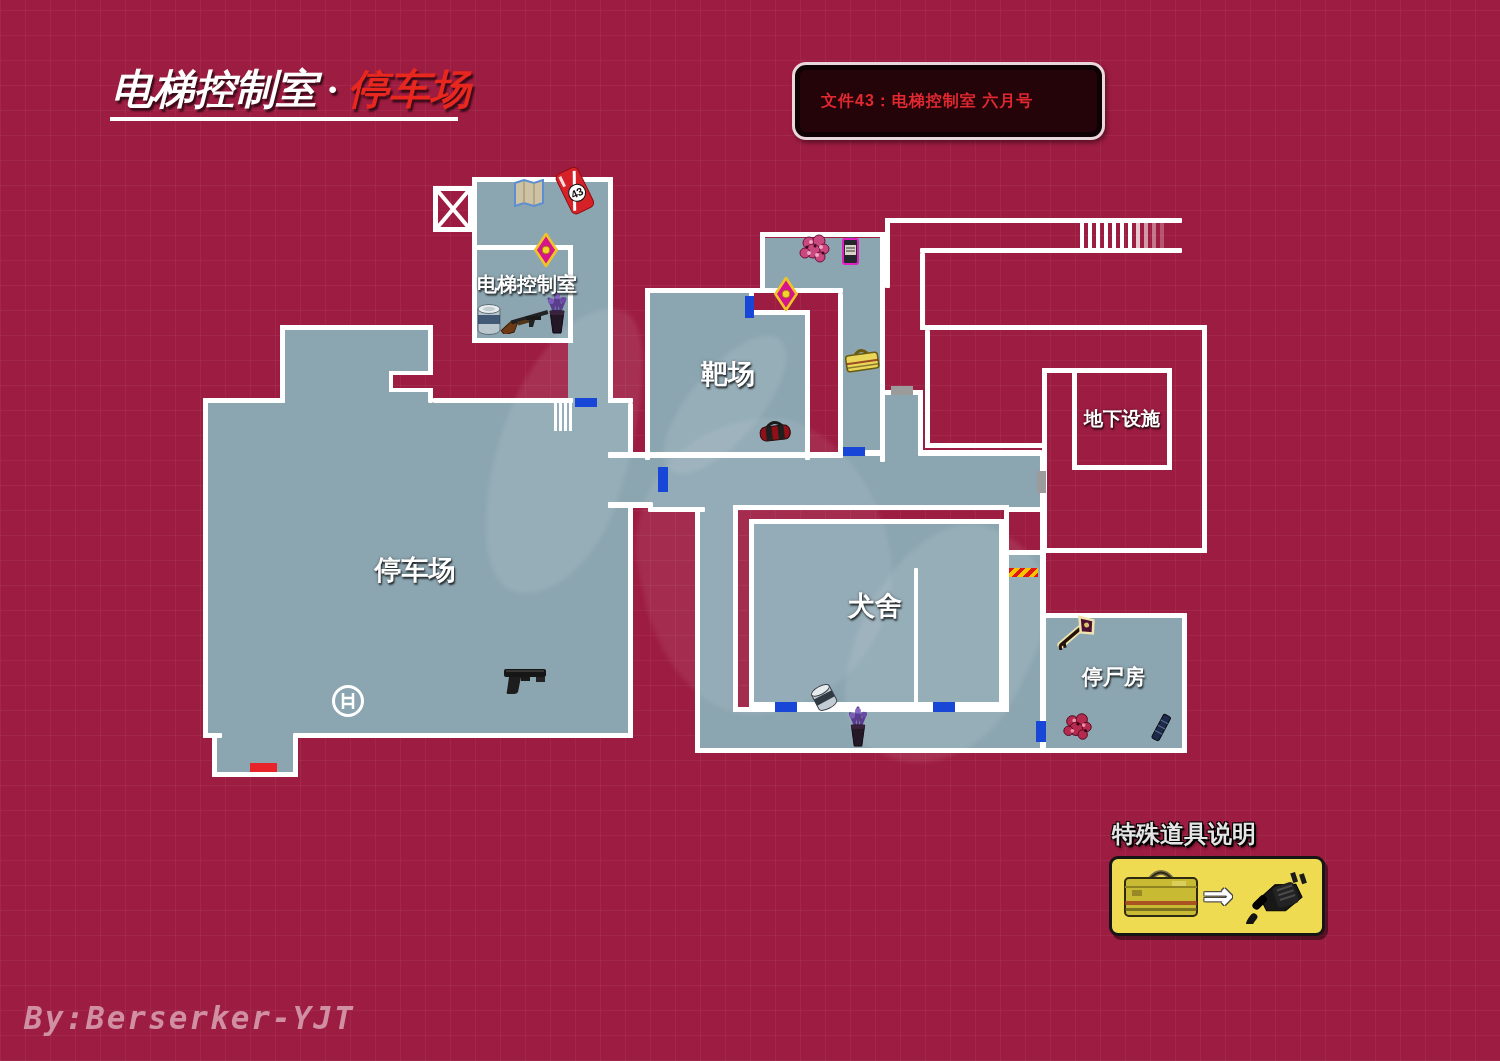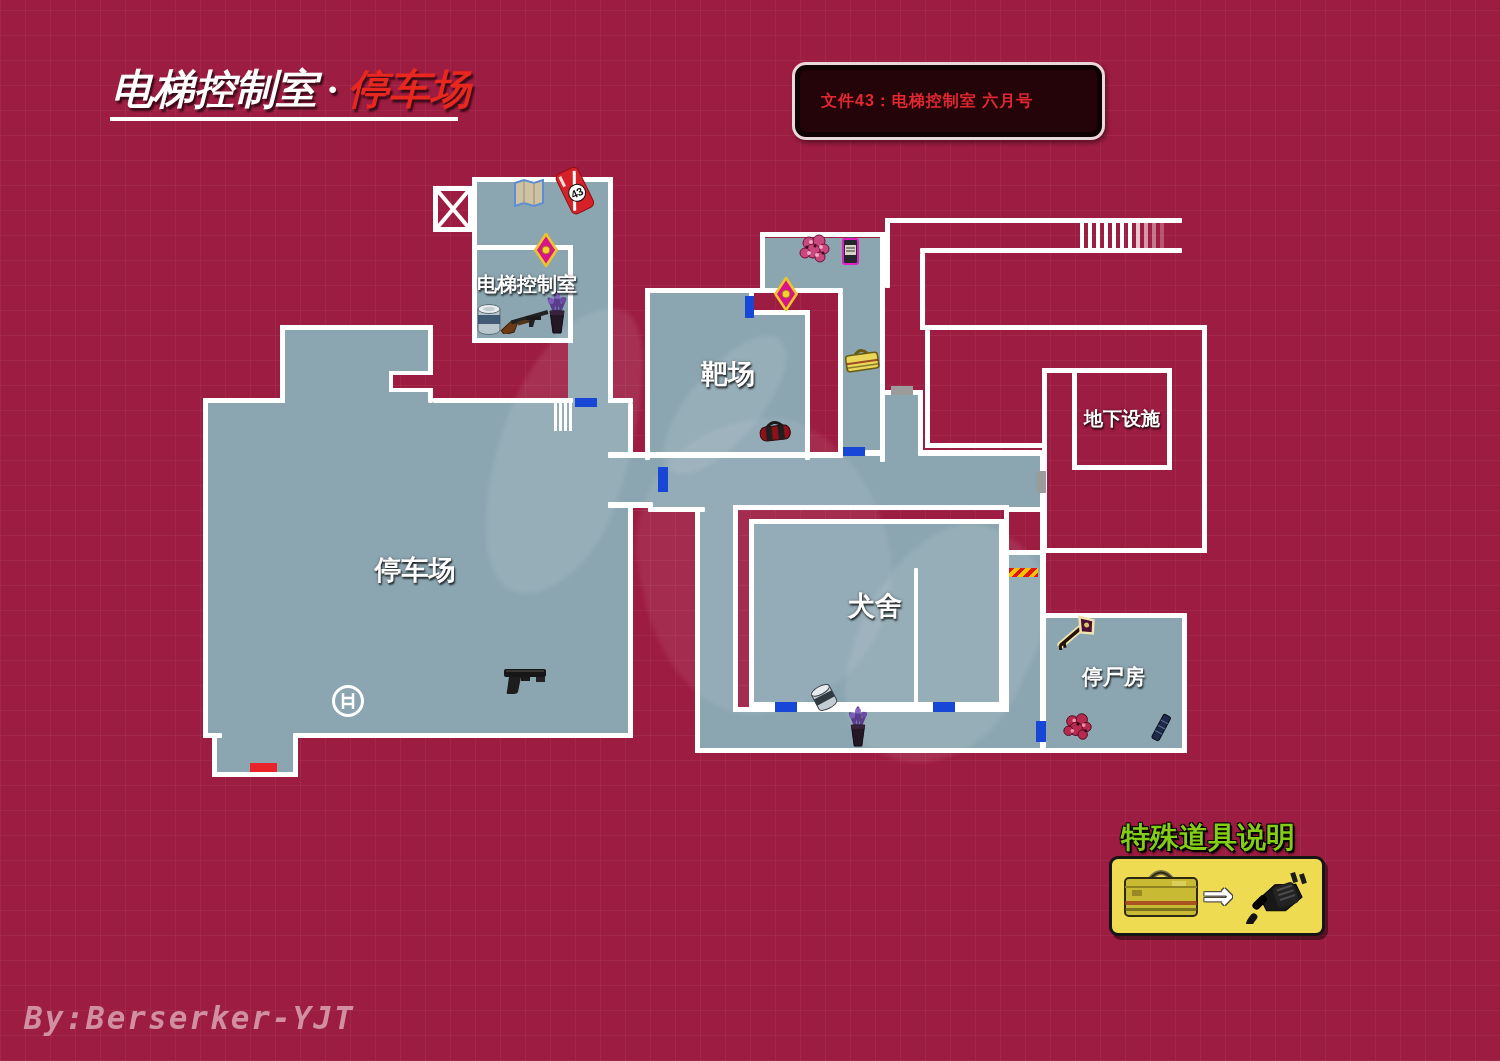--- a/index.html
+++ b/index.html
@@ -34,23 +34,23 @@
   #title{position:absolute;left:112px;top:62px;white-space:nowrap;
     font-family:"Liberation Serif", serif;font-style:italic;font-weight:bold;
     font-size:41px;color:#fff;text-shadow:2px 3px 2px rgba(0,0,0,.65);}
   #title .hl{color:#e8271e;}
   #title-underline{position:absolute;left:110px;top:117px;width:348px;height:4px;background:#fff;}
   #banner{position:absolute;left:792px;top:62px;width:313px;height:78px;
     background:#240409;border:3px solid #e9d8db;border-radius:14px;
     box-shadow:inset 0 0 0 5px #0f0205, 2px 3px 4px rgba(0,0,0,.4);
     display:flex;align-items:center;box-sizing:border-box;}
   #banner span{color:#e22830;font-weight:bold;font-size:16px;letter-spacing:1px;padding-left:26px;}
-  #legend-title{position:absolute;left:1112px;top:818px;font-size:29px;font-weight:bold;color:#84cc16;
+  #legend-title{position:absolute;left:1112px;top:818px;font-size:24px;font-weight:bold;color:#e5e5e5;
     white-space:nowrap;
-    text-shadow:2px 2px 0 #000,-1px -1px 0 #000,1px -1px 0 #000,-1px 1px 0 #000,2px 3px 3px rgba(0,0,0,.6);margin-left:9px;}
+    text-shadow:2px 2px 0 #000,-1px -1px 0 #000,1px -1px 0 #000,-1px 1px 0 #000,2px 3px 3px rgba(0,0,0,.6);}
   #legend-box{position:absolute;left:1109px;top:856px;width:216px;height:80px;box-sizing:border-box;
     background:#efdb52;border:3px solid #151515;border-radius:9px;
     box-shadow:3px 4px 0 rgba(0,0,0,.45);display:flex;align-items:center;justify-content:space-between;
     padding:0 8px;}
   #legend-box .arrow{color:#fff;font-size:36px;font-weight:bold;line-height:1;
     text-shadow:1px 1px 0 #444,-1px -1px 0 #444,1px -1px 0 #444,-1px 1px 0 #444;}
   #credit{position:absolute;left:24px;top:1000px;font-family:"DejaVu Sans Mono", monospace;
     font-weight:bold;font-style:italic;font-size:31px;color:#d08fa3;letter-spacing:2px;}
   .kblock{box-sizing:border-box;border:5px solid #fff;}
   .kinner{box-sizing:border-box;border:5px solid #fff;background:#8ca6b1;position:absolute;}

